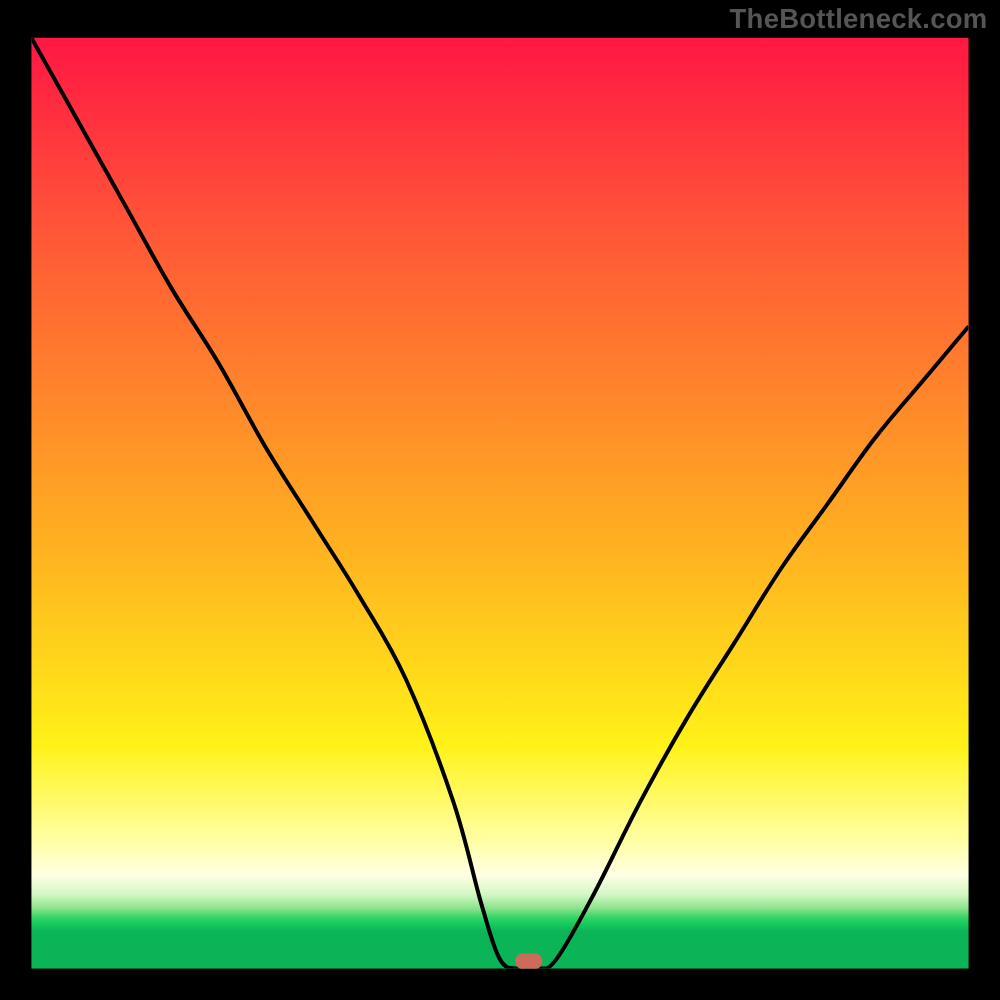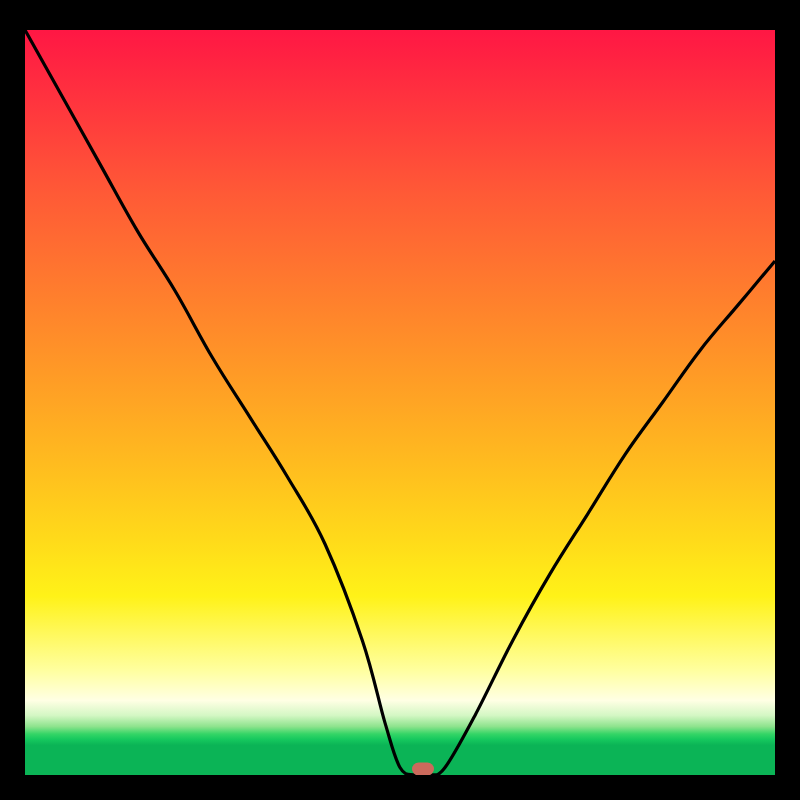--- a/index.html
+++ b/index.html
@@ -79,20 +79,21 @@
     background: #cc6a5c;
     transform: translate(-50%, -50%);
     z-index: 5;
   }
 </style>
 </head>
 <body>
 
 <div class="stage">
 
+  <div class="watermark">TheBottleneck.com</div>
 
   <div class="plot-frame">
     <div class="gradient"></div>
 
     <svg class="curve-layer" viewBox="0 0 750 745" preserveAspectRatio="none">
       <path fill="none" stroke="#000" stroke-width="3.2" d="M 0.0 0.0 C 6.8 12.1, 24.0 42.9, 37.5 67.0 C 51.0 91.2, 61.5 110.0, 75.0 134.1 C 88.5 158.2, 99.0 178.4, 112.5 201.1 C 126.0 223.9, 136.5 238.0, 150.0 260.8 C 163.5 283.5, 174.0 305.0, 187.5 327.8 C 201.0 350.6, 211.5 365.9, 225.0 387.4 C 238.5 408.9, 249.0 424.2, 262.5 447.0 C 276.0 469.8, 286.5 484.5, 300.0 514.0 C 313.5 543.6, 326.7 578.7, 337.5 610.9 C 348.3 643.1, 353.3 670.1, 360.0 692.9 C 366.8 715.6, 369.6 728.2, 375.0 737.5 C 380.4 746.9, 384.6 743.7, 390.0 745.0 C 395.4 746.3, 399.6 746.3, 405.0 745.0 C 410.4 743.7, 411.9 748.3, 420.0 737.5 C 428.1 726.8, 437.9 708.2, 450.0 685.4 C 462.1 662.6, 474.0 636.4, 487.5 610.9 C 501.0 585.4, 511.5 566.6, 525.0 543.9 C 538.5 521.1, 549.0 505.7, 562.5 484.3 C 576.0 462.8, 586.5 444.8, 600.0 424.6 C 613.5 404.5, 624.0 391.3, 637.5 372.5 C 651.0 353.7, 661.5 337.8, 675.0 320.4 C 688.5 302.9, 699.0 291.7, 712.5 275.6 C 726.0 259.6, 743.3 239.0, 750.0 231.0"></path>
     </svg>
 
     <div class="marker" style="left: 397.5px; top: 739px; background: rgb(204, 106, 92);"></div>
   </div>

